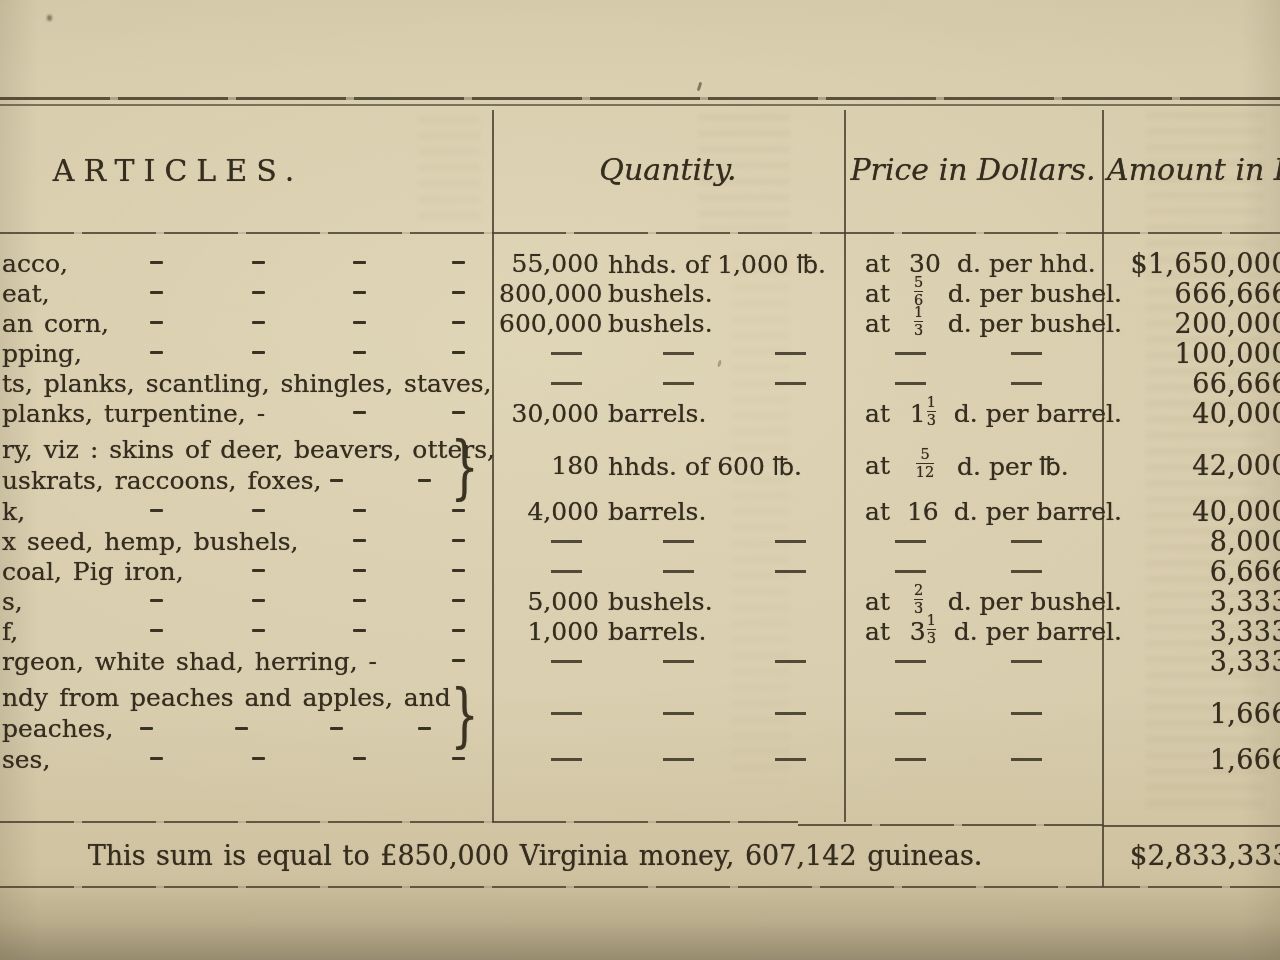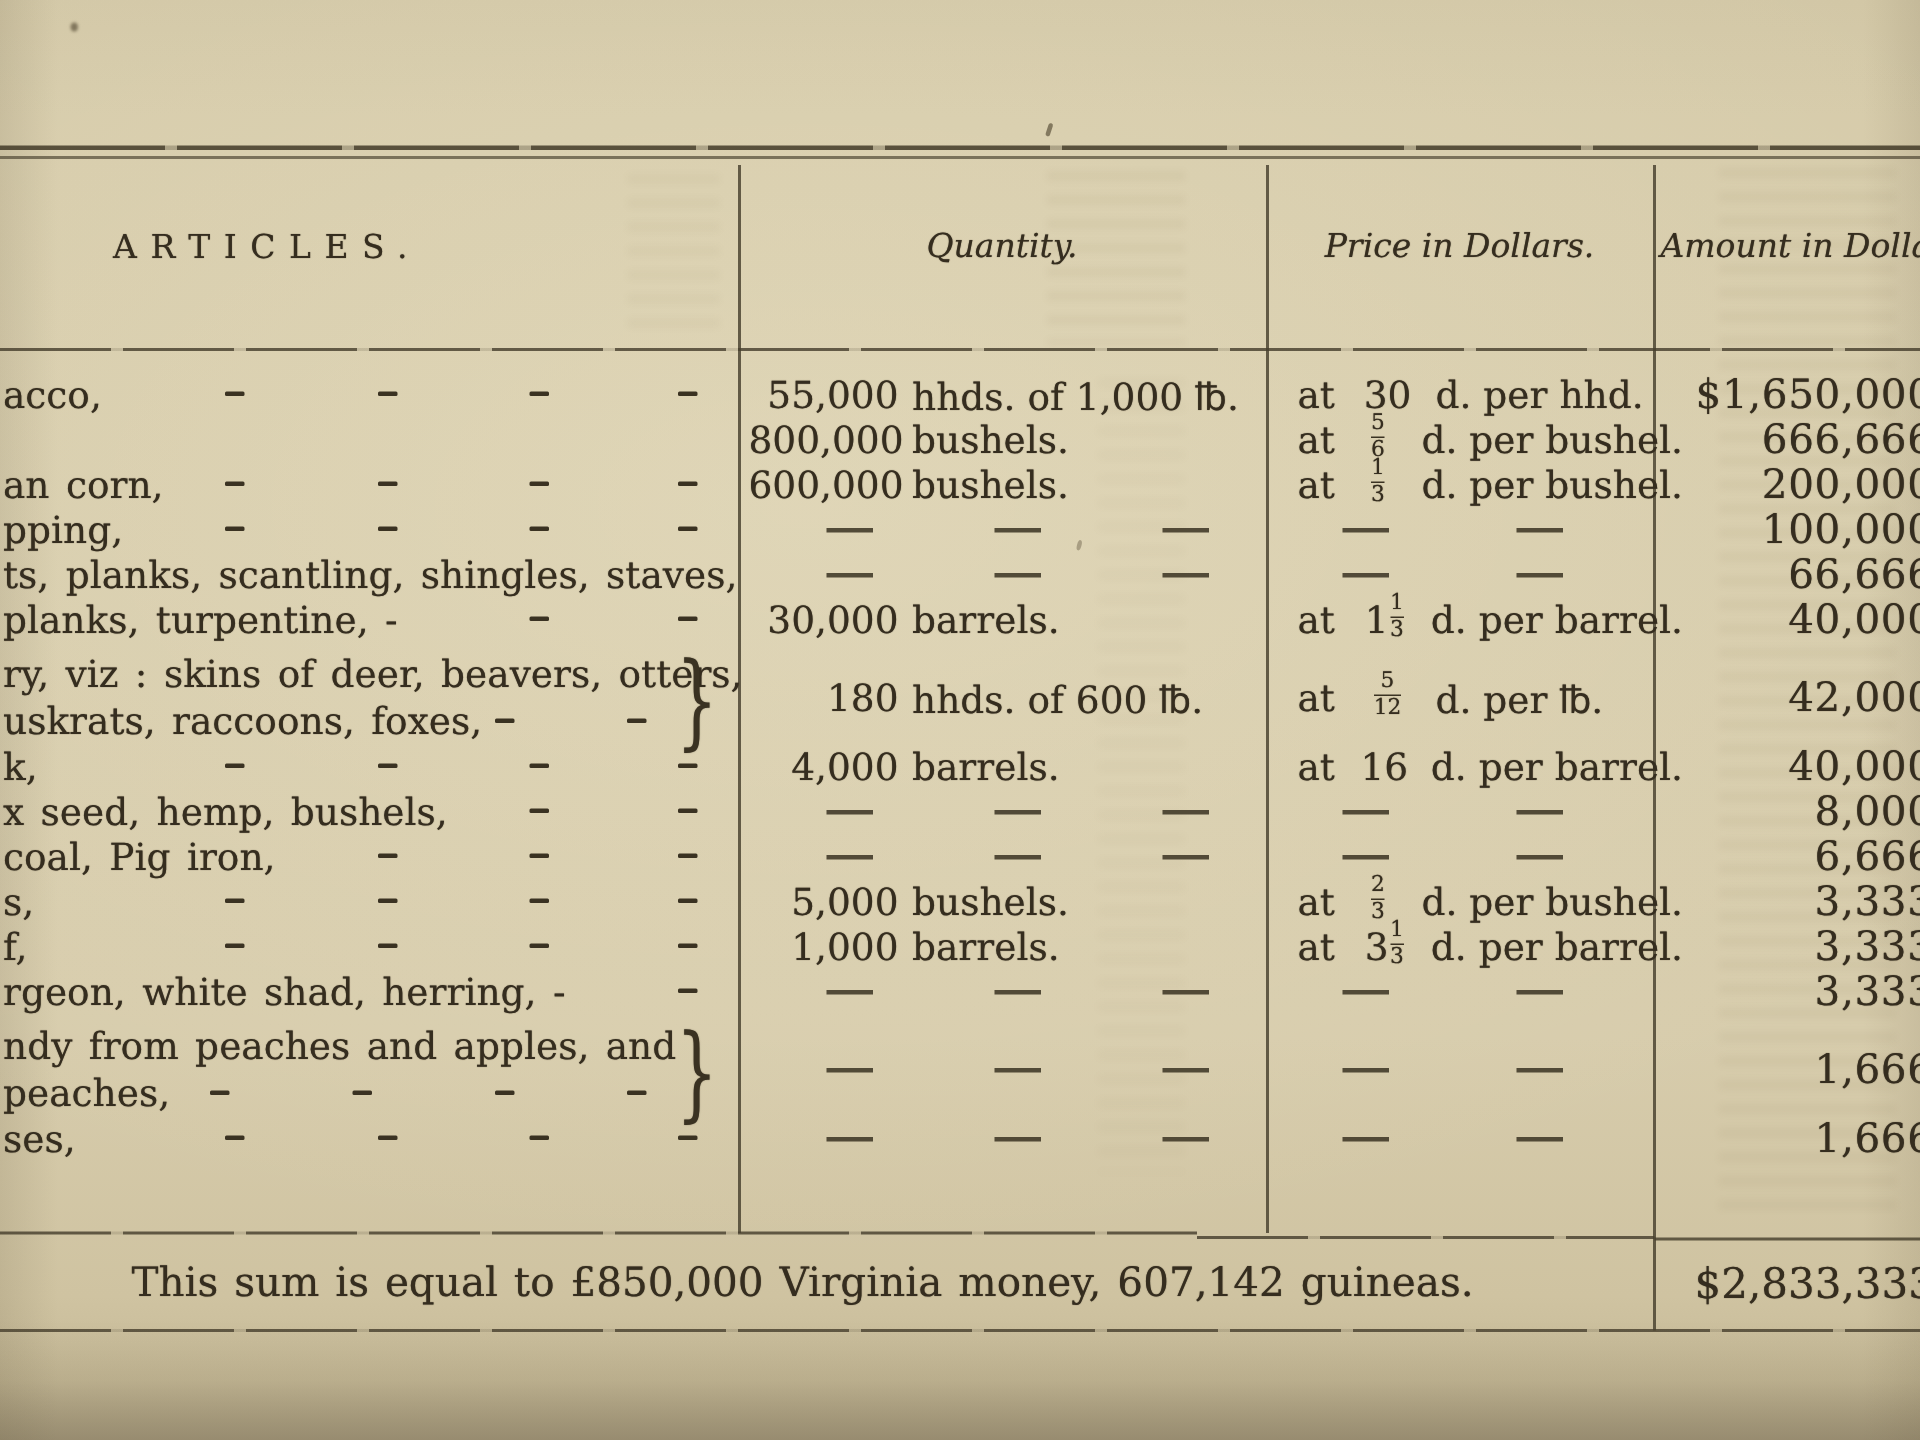--- a/index.html
+++ b/index.html
@@ -36,21 +36,21 @@
   .g2{left:1146px;top:112px;width:118px;height:698px;}
   .g3{left:732px;top:252px;width:58px;height:530px;opacity:.22;}
   .g4{left:418px;top:116px;width:62px;height:112px;opacity:.3;}
   .shade-bottom{position:absolute;left:0;right:0;bottom:0;height:80px;
     background:linear-gradient(180deg, rgba(0,0,0,0), rgba(122,109,80,.16) 50%, rgba(100,89,66,.38) 100%);}
   .speck{position:absolute;background:rgba(60,50,30,.55);border-radius:50%;}
   .sp1{left:47px;top:15px;width:5px;height:6px;filter:blur(1px);}
   .sp2{left:698px;top:82px;width:3px;height:9px;transform:rotate(18deg);border-radius:2px;}
   .sp3{left:718px;top:360px;width:3px;height:7px;transform:rotate(15deg);opacity:.6;}
   
-  .hdr{font-size:22px;}
+  .hdr{font-size:30px;}
   .hdr-articles{left:28px;top:153px;width:300px;text-align:center;letter-spacing:9px;}
   .hdr-it{font-style:italic;}
   .hdr-quantity{left:492px;top:152px;width:352px;text-align:center;}
   .hdr-price{left:844px;top:152px;width:258px;text-align:center;}
   .hdr-amount{left:1107px;top:152px;width:420px;}
   
   .tbody{position:absolute;left:0;top:240px;width:1280px;padding-top:8px;font-size:25px;}
   .row{position:relative;height:30px;}
   .row.two{height:62px;margin-top:6px;}
   .cell{position:absolute;top:0;bottom:0;display:flex;align-items:center;}
@@ -119,20 +119,27 @@
         <div class="cell price">
           <span class="pat">at</span>
           <span class="pval">
             <span>30</span>
           </span>
           <span class="prest">d. per hhd.</span>
         </div>
         <div class="cell amt">$1,650,000</div>
       </div>
       <div class="row">
+        <div class="cell art">
+          <div class="art-line">eat,</div>
+          <span class="lead" style="left: 150px; top: calc(50% - 2px);"></span>
+          <span class="lead" style="left: 252px; top: calc(50% - 2px);"></span>
+          <span class="lead" style="left: 353px; top: calc(50% - 2px);"></span>
+          <span class="lead" style="left: 452px; top: calc(50% - 2px);"></span>
+        </div>
         <div class="cell qty">
           <span class="qnum">800,000</span>
           <span class="qunit">bushels.</span>
         </div>
         <div class="cell price">
           <span class="pat">at</span>
           <span class="pval">
             <span class="frac">
               <span class="fnum">5</span>
               <span class="fden">6</span>

